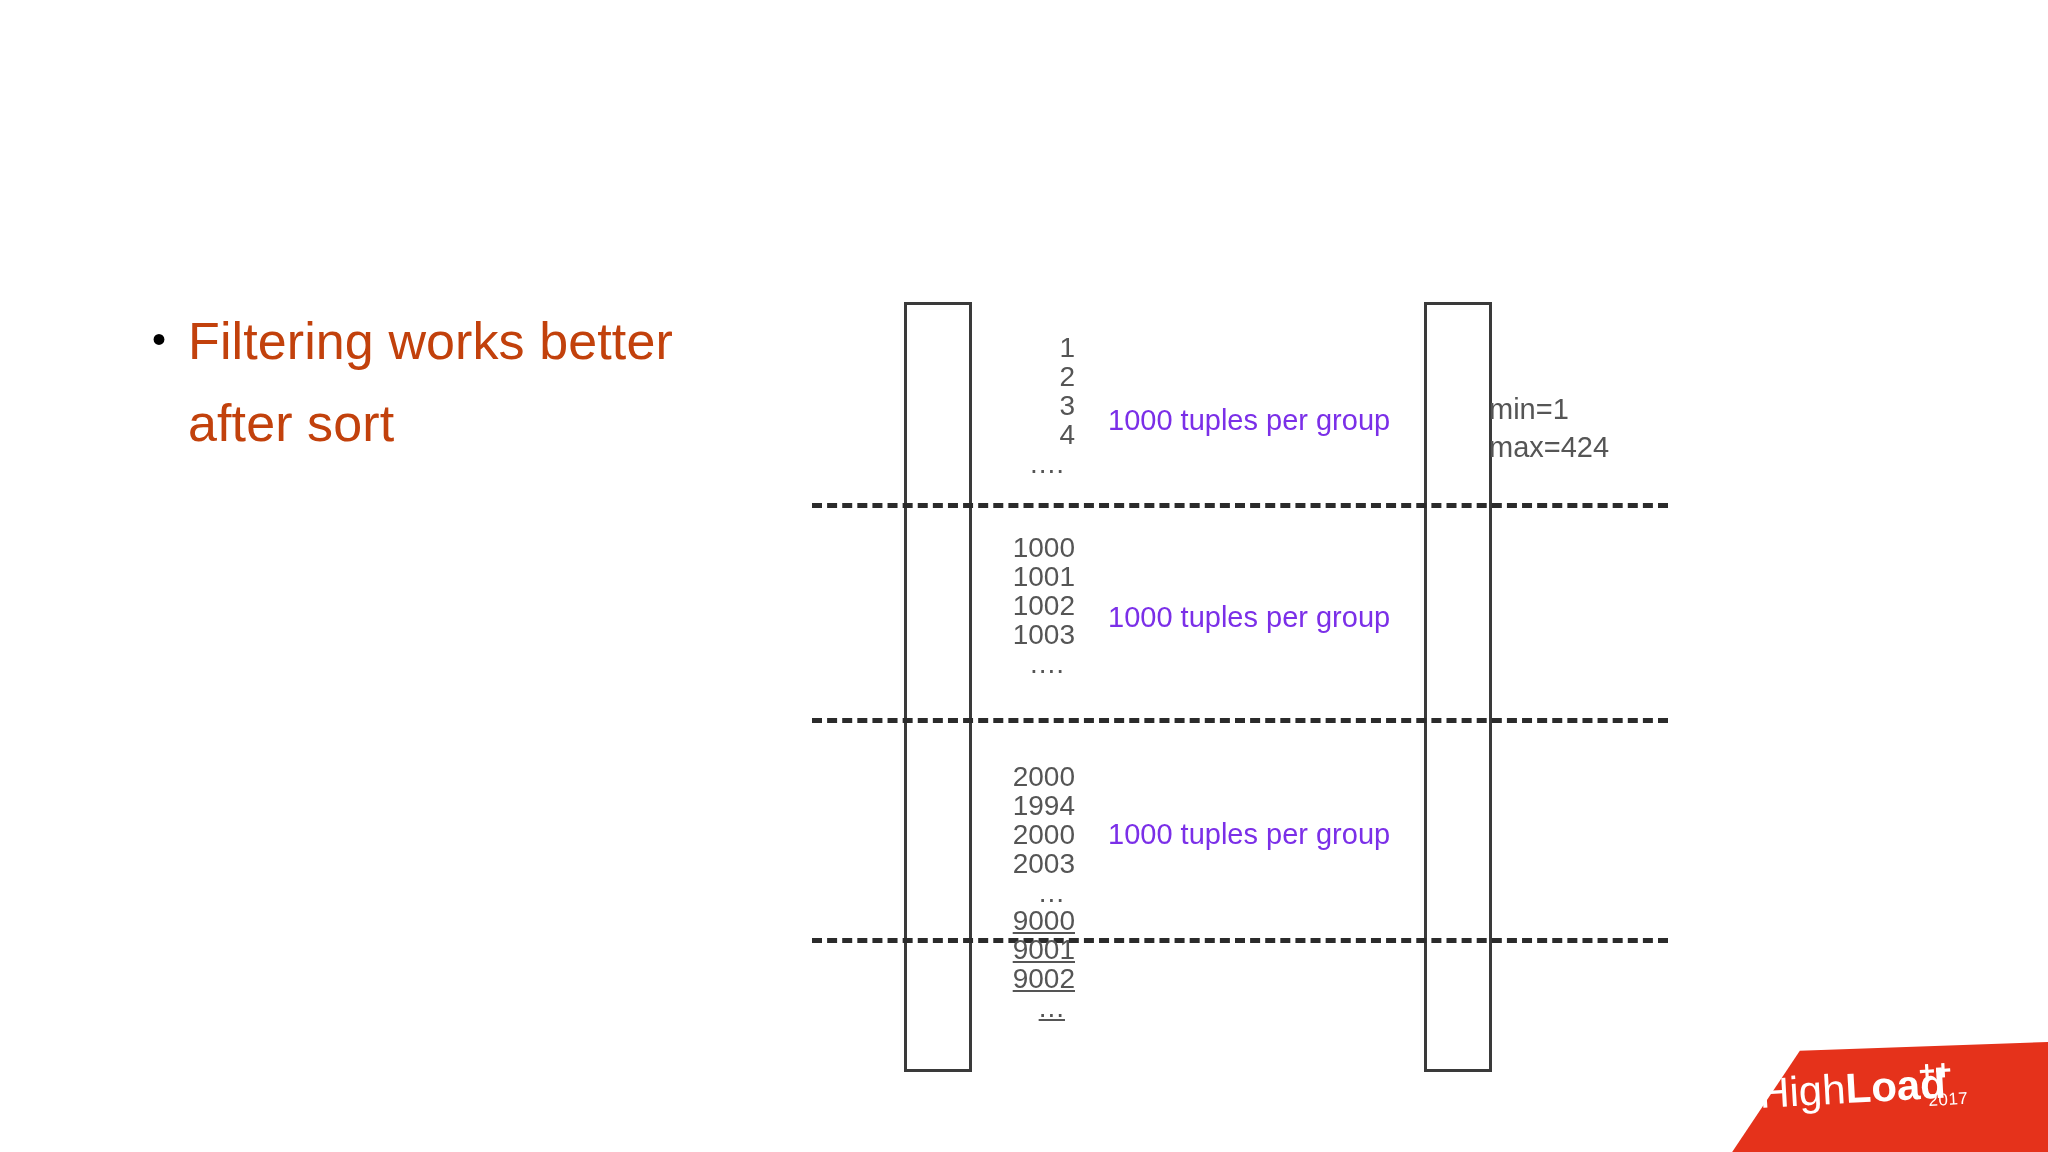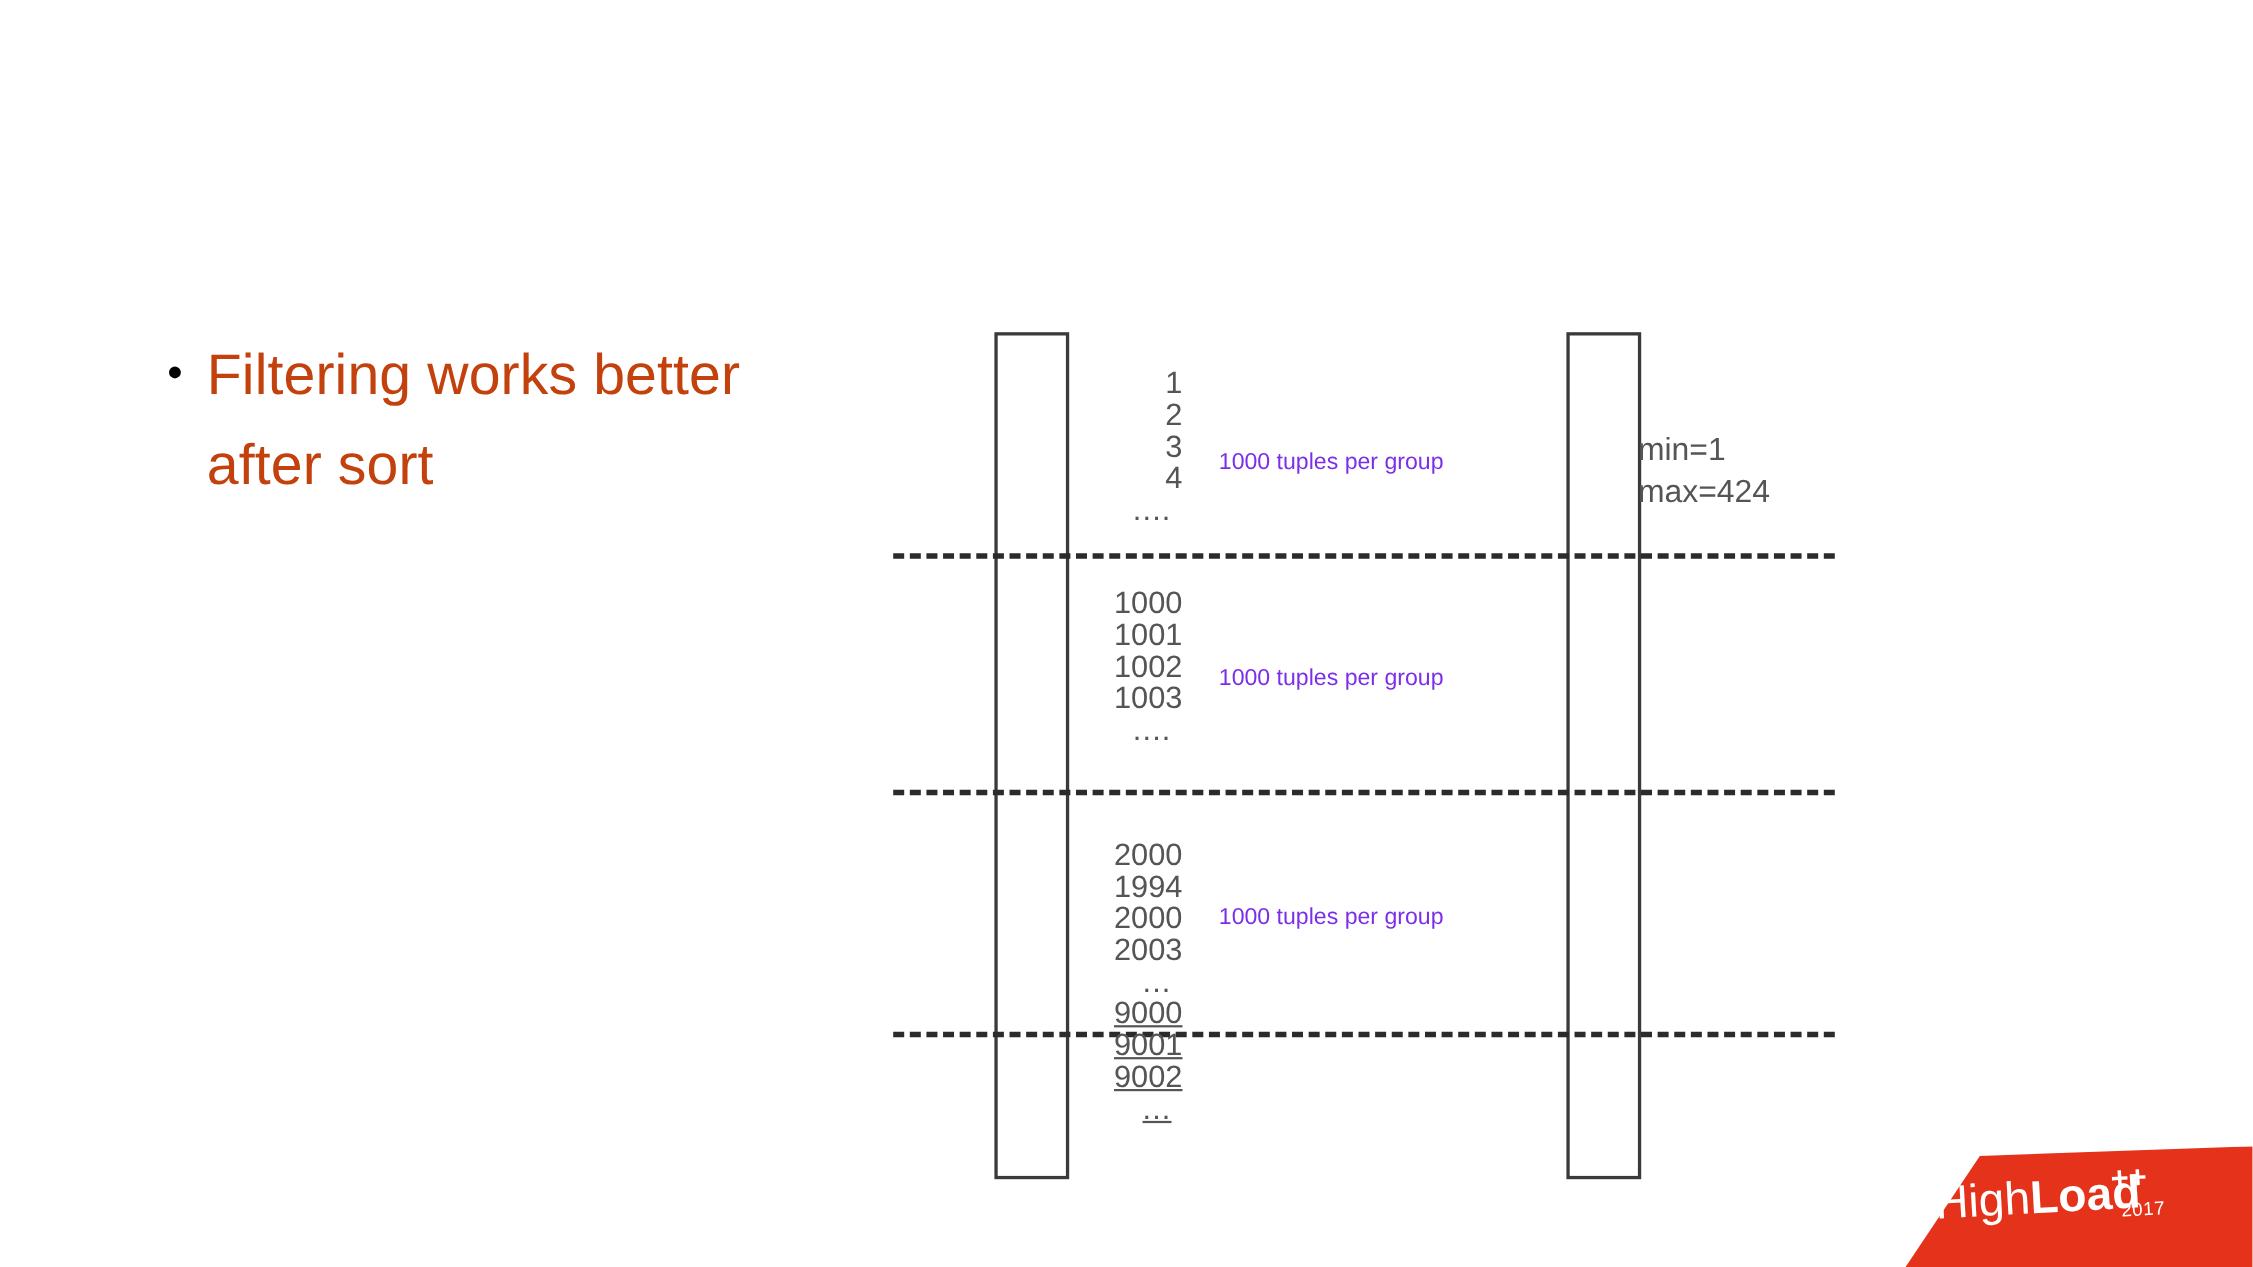--- a/index.html
+++ b/index.html
@@ -92,21 +92,21 @@
     font-size: 28px;
     letter-spacing: 1px;
     padding-right: 10px;
   }
 
   
   .tuple-note {
     position: absolute;
     left: 1108px;
     color: #7B2FE8;
-    font-size: 21px;
+    font-size: 29px;
     line-height: 34px;
     white-space: nowrap;
   }
 
   
   .minmax {
     position: absolute;
     left: 1489px;
     color: #555555;
     font-size: 29px;

